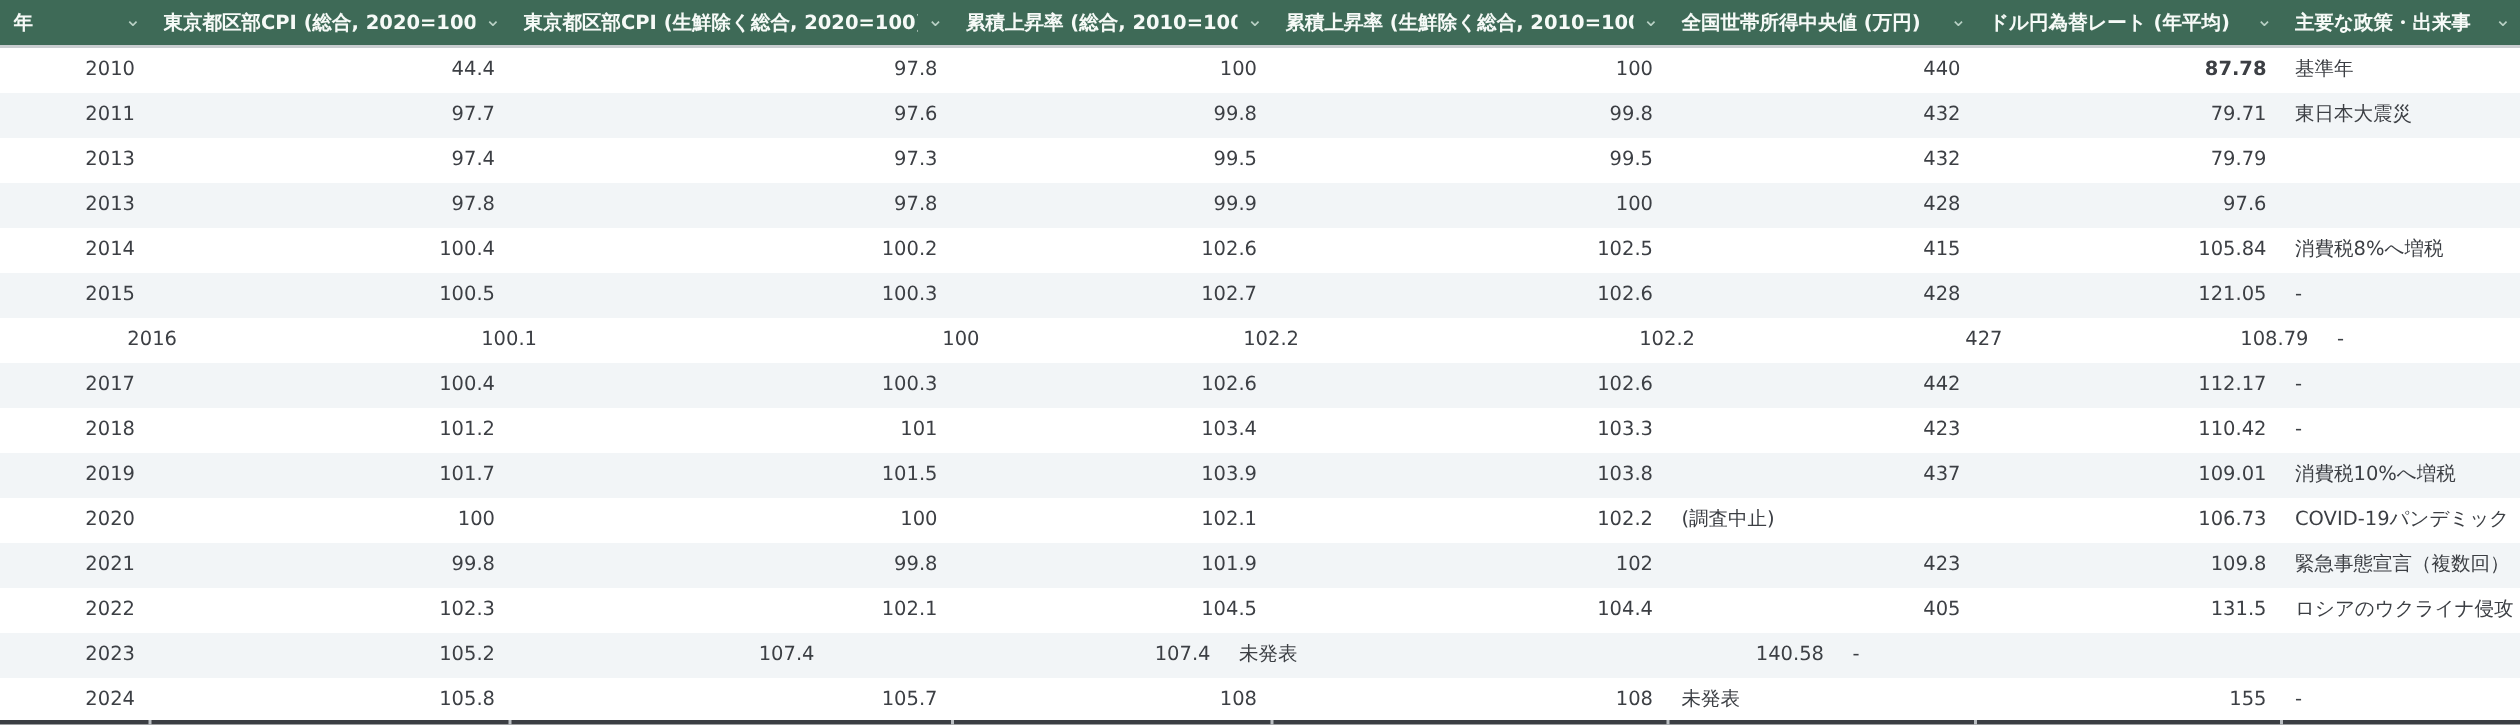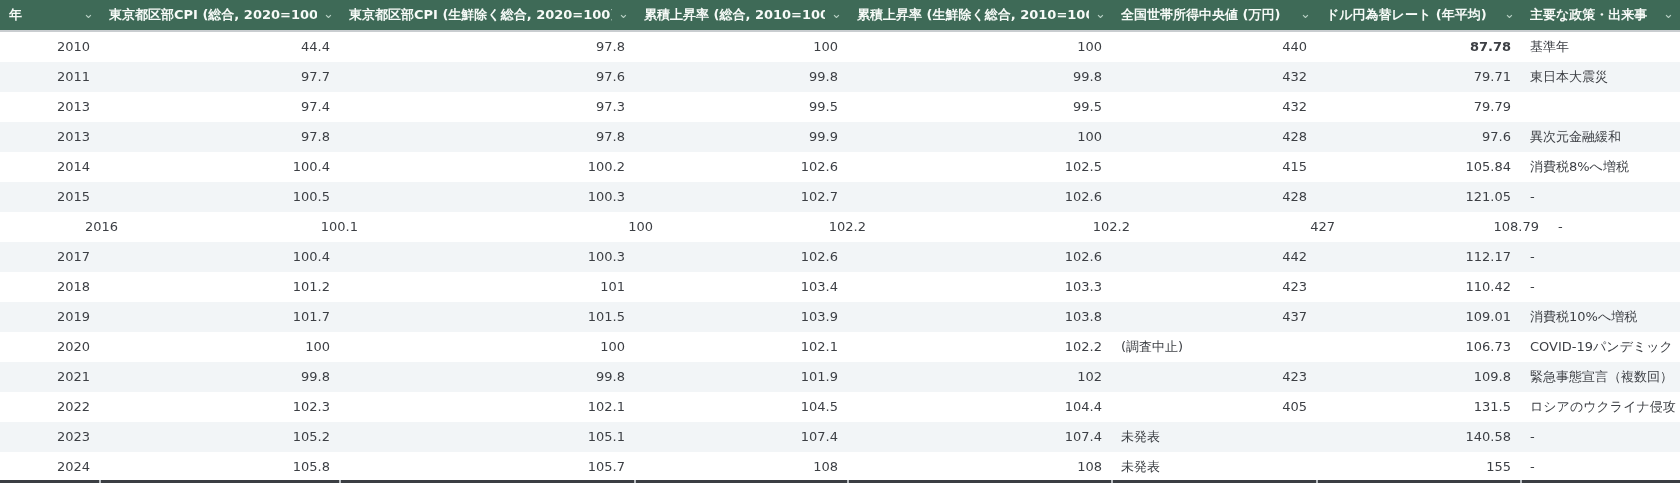--- a/index.html
+++ b/index.html
@@ -99,21 +99,20 @@
         <div class="cell num" style="width: 204px;">79.79</div>
       </div>
       <div class="row alt">
         <div class="cell num" style="width: 100px;">2013</div>
         <div class="cell num" style="width: 240px;">97.8</div>
         <div class="cell num" style="width: 295px;">97.8</div>
         <div class="cell num" style="width: 213px;">99.9</div>
         <div class="cell num" style="width: 264px;">100</div>
         <div class="cell num" style="width: 205px;">428</div>
         <div class="cell num" style="width: 204px;">97.6</div>
-        <div class="cell txt" style="width: 159px;">異次元金融緩和</div>
       </div>
       <div class="row">
         <div class="cell num" style="width: 100px;">2014</div>
         <div class="cell num" style="width: 240px;">100.4</div>
         <div class="cell num" style="width: 295px;">100.2</div>
         <div class="cell num" style="width: 213px;">102.6</div>
         <div class="cell num" style="width: 264px;">102.5</div>
         <div class="cell num" style="width: 205px;">415</div>
         <div class="cell num" style="width: 204px;">105.84</div>
         <div class="cell txt" style="width: 159px;">消費税8%へ増税</div>
@@ -194,21 +193,20 @@
         <div class="cell num" style="width: 295px;">102.1</div>
         <div class="cell num" style="width: 213px;">104.5</div>
         <div class="cell num" style="width: 264px;">104.4</div>
         <div class="cell num" style="width: 205px;">405</div>
         <div class="cell num" style="width: 204px;">131.5</div>
         <div class="cell txt" style="width: 159px;">ロシアのウクライナ侵攻</div>
       </div>
       <div class="row alt">
         <div class="cell num" style="width: 100px;">2023</div>
         <div class="cell num" style="width: 240px;">105.2</div>
-        <div class="cell num" style="width: 295px;">105.1</div>
         <div class="cell num" style="width: 213px;">107.4</div>
         <div class="cell num" style="width: 264px;">107.4</div>
         <div class="cell txt" style="width: 205px;">未発表</div>
         <div class="cell num" style="width: 204px;">140.58</div>
         <div class="cell txt" style="width: 159px;">-</div>
       </div>
       <div class="row">
         <div class="cell num" style="width: 100px;">2024</div>
         <div class="cell num" style="width: 240px;">105.8</div>
         <div class="cell num" style="width: 295px;">105.7</div>

